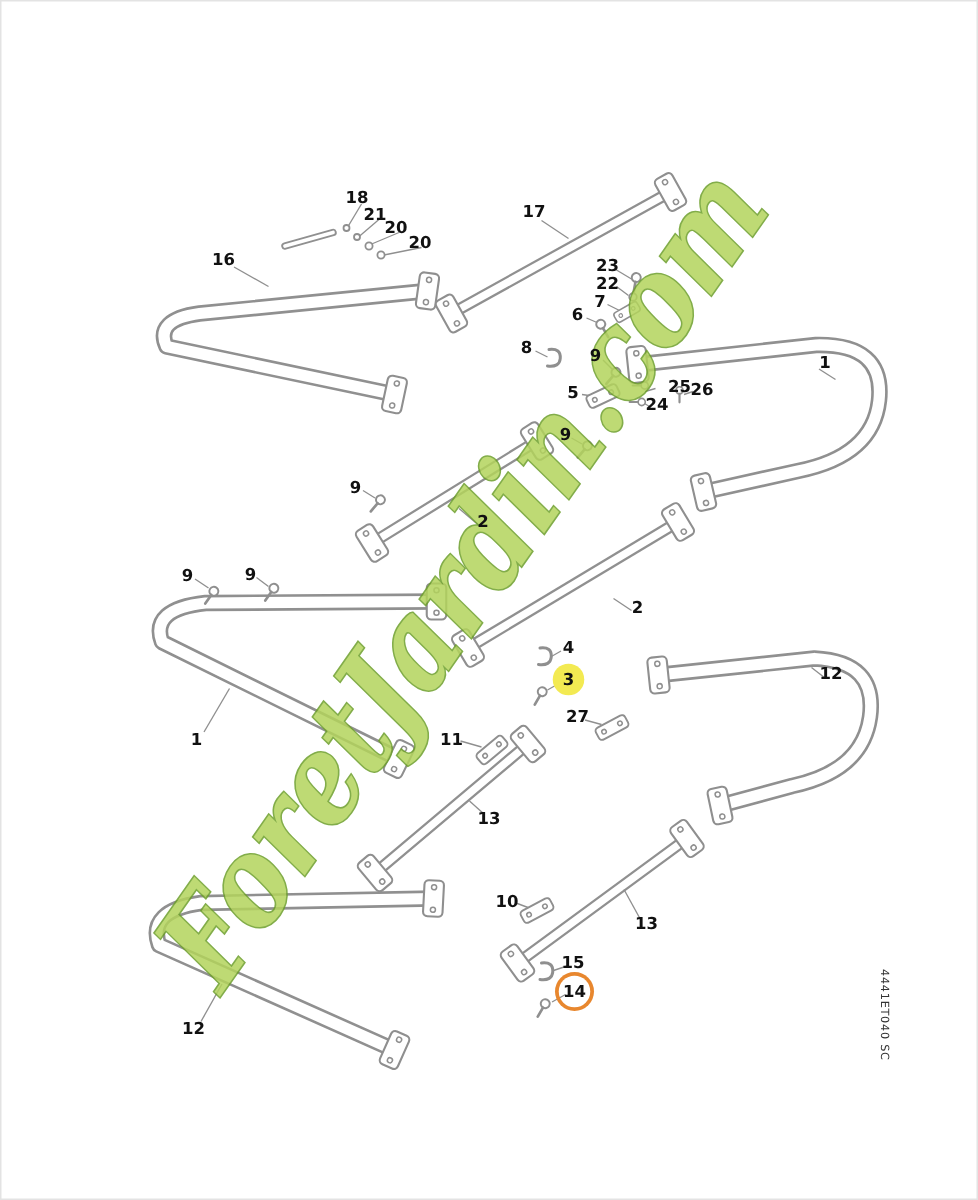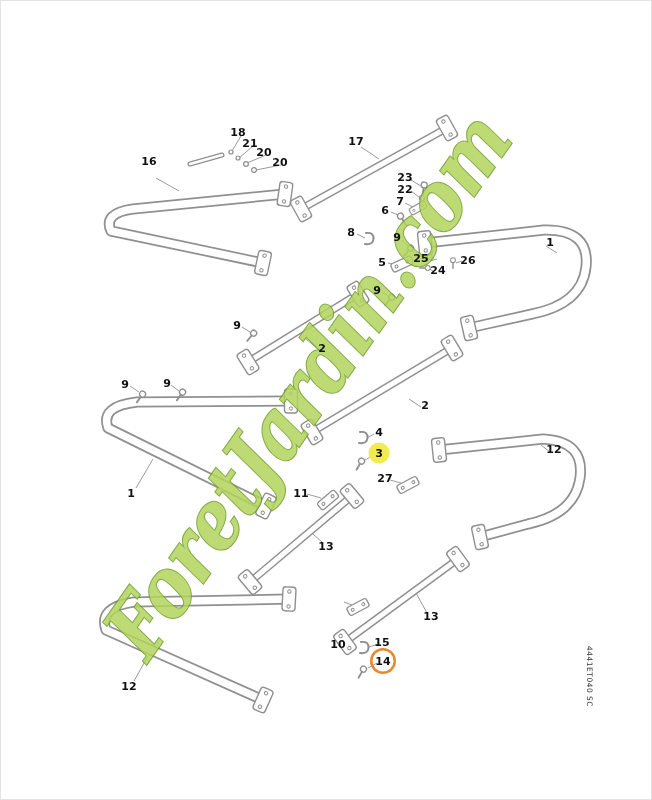--- a/index.html
+++ b/index.html
@@ -198,47 +198,47 @@
     </g>
 
     <text class="watermark" transform="translate(330,400) rotate(-55)" text-anchor="middle" textLength="640" lengthAdjust="spacingAndGlyphs">ForetJardin.com</text>
   </svg>
 
   <div class="labels">
       <span class="part-label" style="left: 237px; top: 131px;">18</span>
       <span class="part-label" style="left: 249px; top: 142px;">21</span>
       <span class="part-label" style="left: 263px; top: 151px;">20</span>
       <span class="part-label" style="left: 279px; top: 161px; text-align: center;">20</span>
-      <span class="part-label" style="left: 148px; top: 160px;">16</span>
+      <span class="part-label" style="left: 148px; top: 172px;">16</span>
       <span class="part-label" style="left: 355px; top: 140px;">17</span>
       <span class="part-label" style="left: 404px; top: 176px;">23</span>
       <span class="part-label" style="left: 404px; top: 188px; text-align: right;">22</span>
       <span class="part-label" style="left: 399px; top: 200px;">7</span>
       <span class="part-label" style="left: 384px; top: 209px;">6</span>
       <span class="part-label" style="left: 350px; top: 231px;">8</span>
       <span class="part-label" style="left: 396px; top: 236px;">9</span>
       <span class="part-label" style="left: 549px; top: 241px;">1</span>
       <span class="part-label" style="left: 381px; top: 261px;">5</span>
-      <span class="part-label" style="left: 420px; top: 257px;">25</span>
+      <span class="part-label" style="left: 452px; top: 257px;">25</span>
       <span class="part-label" style="left: 437px; top: 269px;">24</span>
       <span class="part-label" style="left: 467px; top: 259px; text-align: center;">26</span>
       <span class="part-label" style="left: 376px; top: 289px;">9</span>
       <span class="part-label" style="left: 236px; top: 324px;">9</span>
       <span class="part-label" style="left: 321px; top: 347px;">2</span>
       <span class="part-label" style="left: 124px; top: 383px;">9</span>
       <span class="part-label" style="left: 166px; top: 382px;">9</span>
       <span class="part-label" style="left: 424px; top: 404px;">2</span>
       <span class="part-label" style="left: 378px; top: 431px;">4</span>
       <span class="part-label round" style="left: 378px; top: 452px; background: rgb(243, 234, 82);">3</span>
       <span class="part-label" style="left: 553px; top: 448px;">12</span>
       <span class="part-label" style="left: 384px; top: 477px;">27</span>
       <span class="part-label" style="left: 130px; top: 492px;">1</span>
       <span class="part-label" style="left: 300px; top: 492px;">11</span>
       <span class="part-label" style="left: 325px; top: 545px;">13</span>
-      <span class="part-label" style="left: 337px; top: 600px; margin-top: 43px;">10</span>
+      <span class="part-label" style="left: 337px; top: 600px;">10</span>
       <span class="part-label" style="left: 430px; top: 615px;">13</span>
       <span class="part-label" style="left: 381px; top: 641px;">15</span>
       <span class="part-label round" style="left: 382px; top: 660px; box-shadow: rgb(232, 135, 46) 0px 0px 0px 2.5px;">14</span>
       <span class="part-label" style="left: 128px; top: 685px;">12</span>
     </div>
 
   <span class="doc-code">4441ET040 SC</span>
 
 </div>
 

